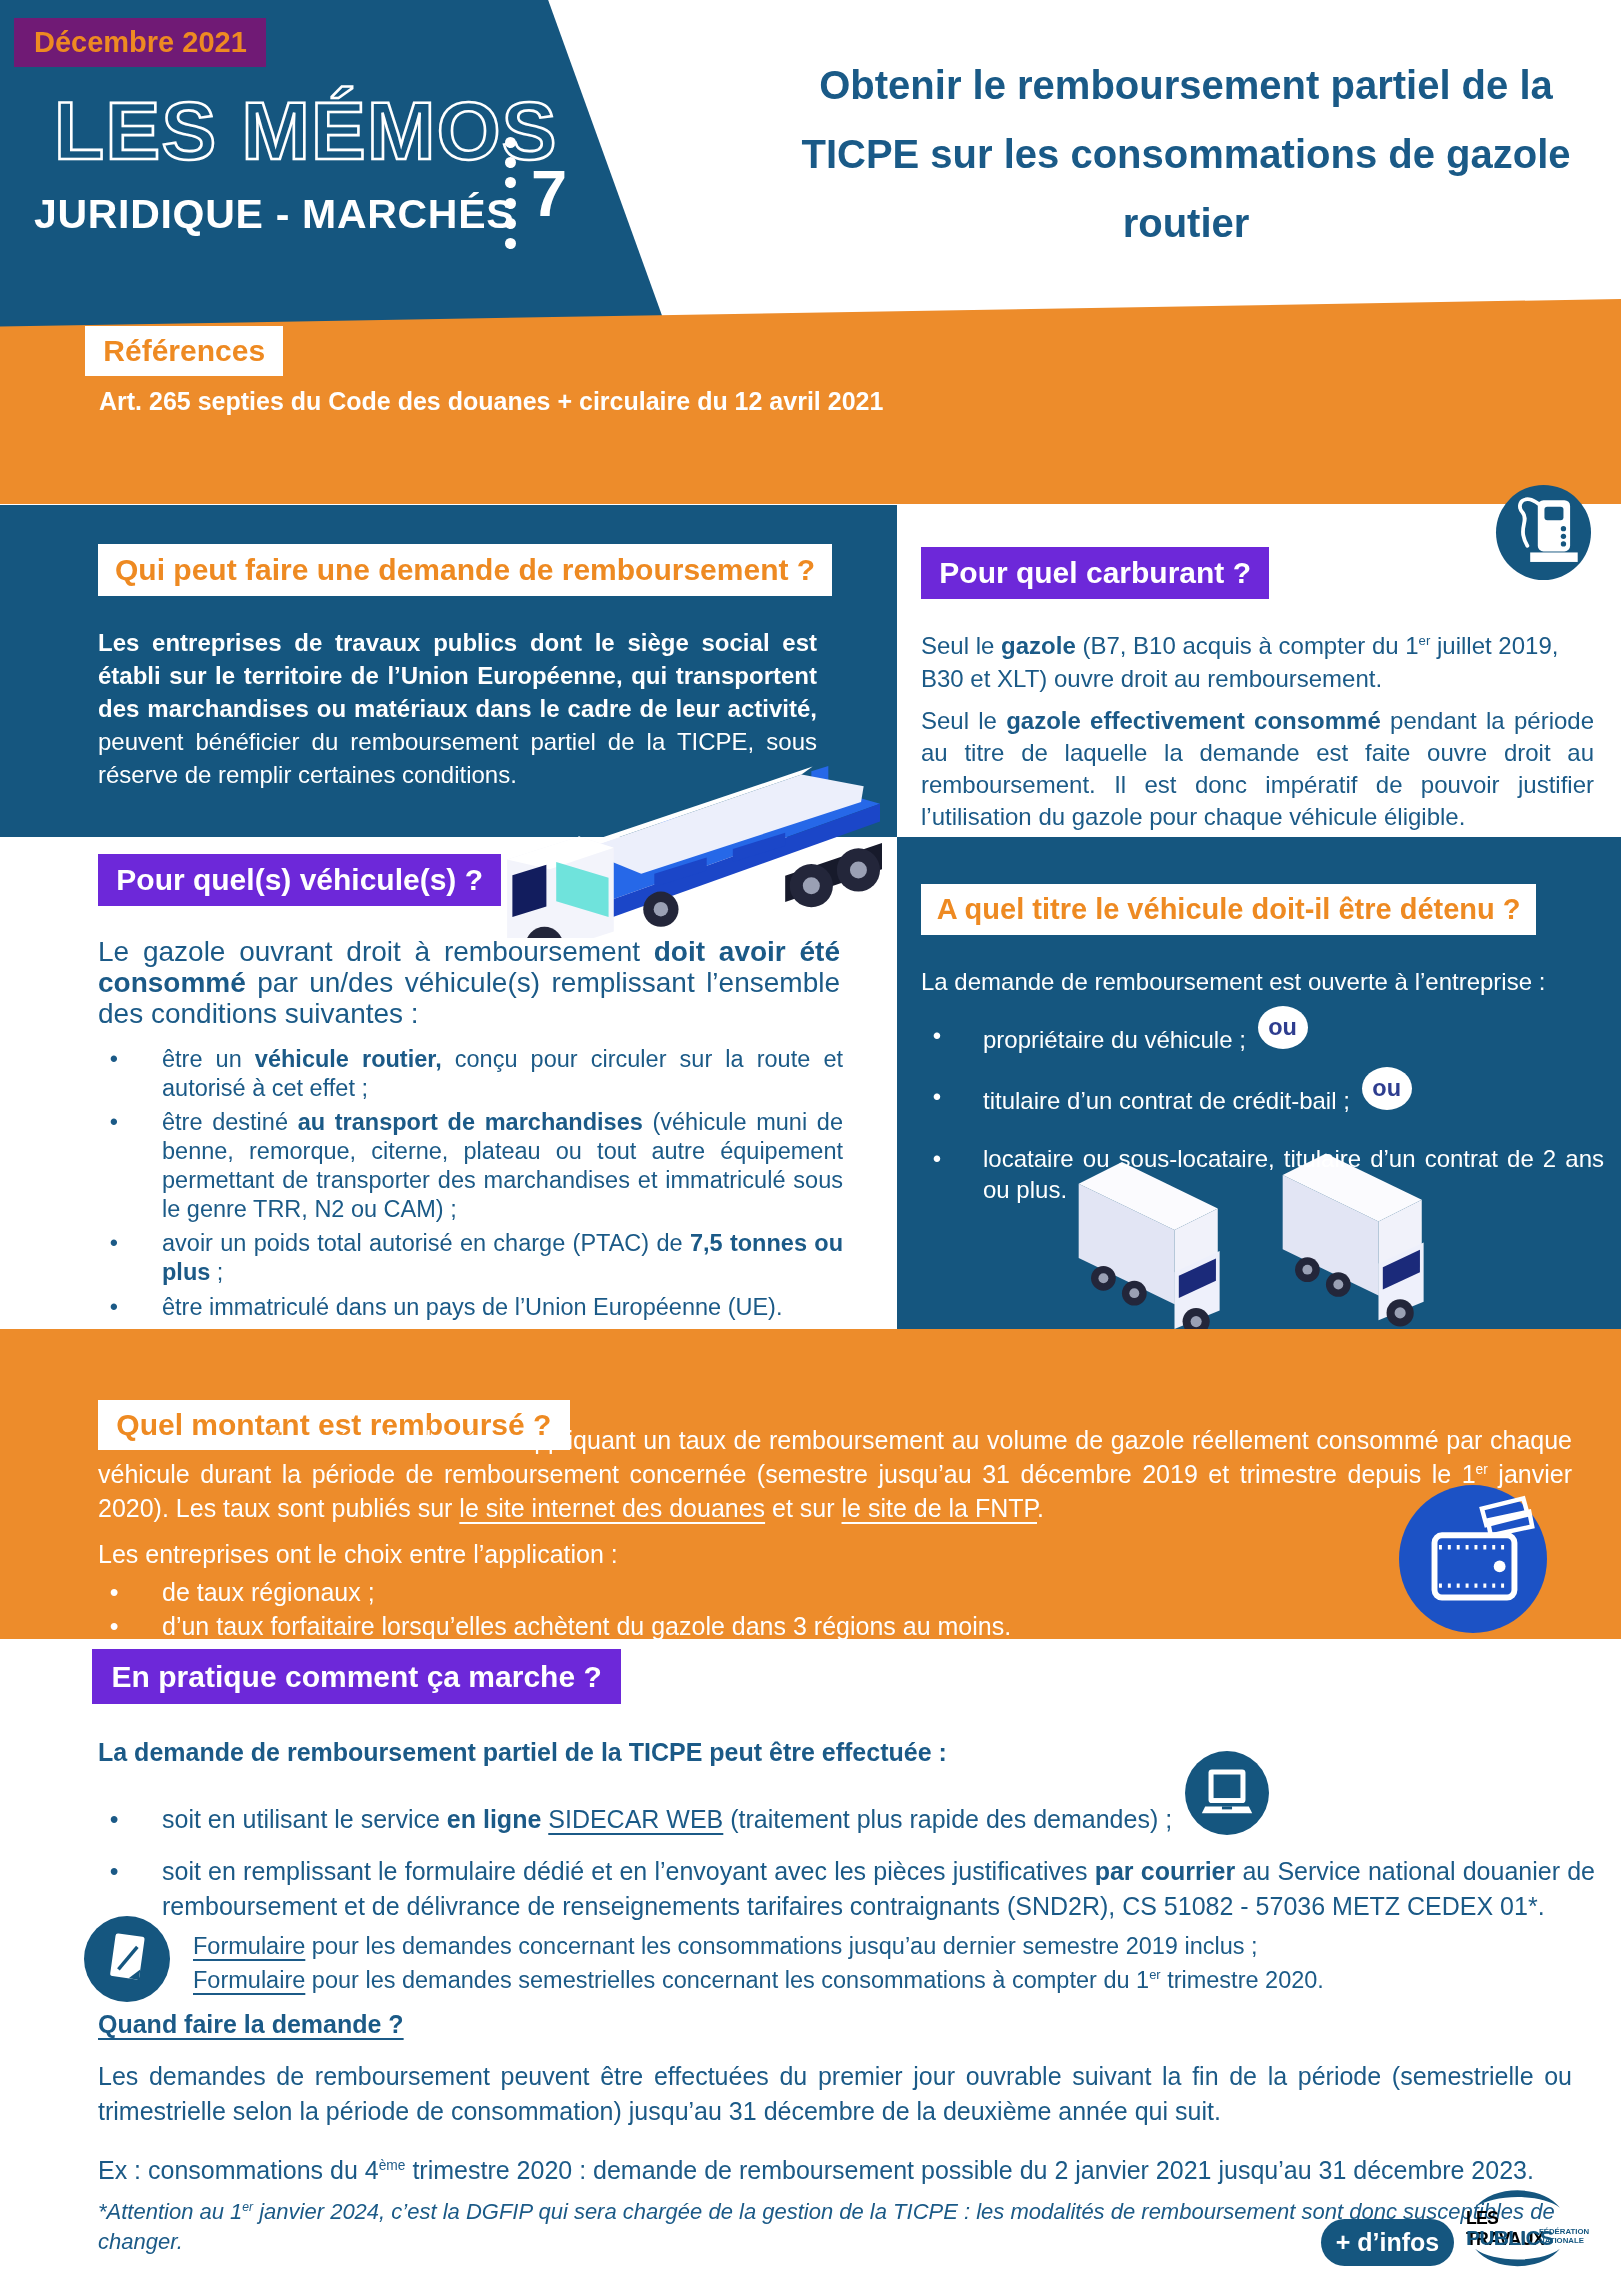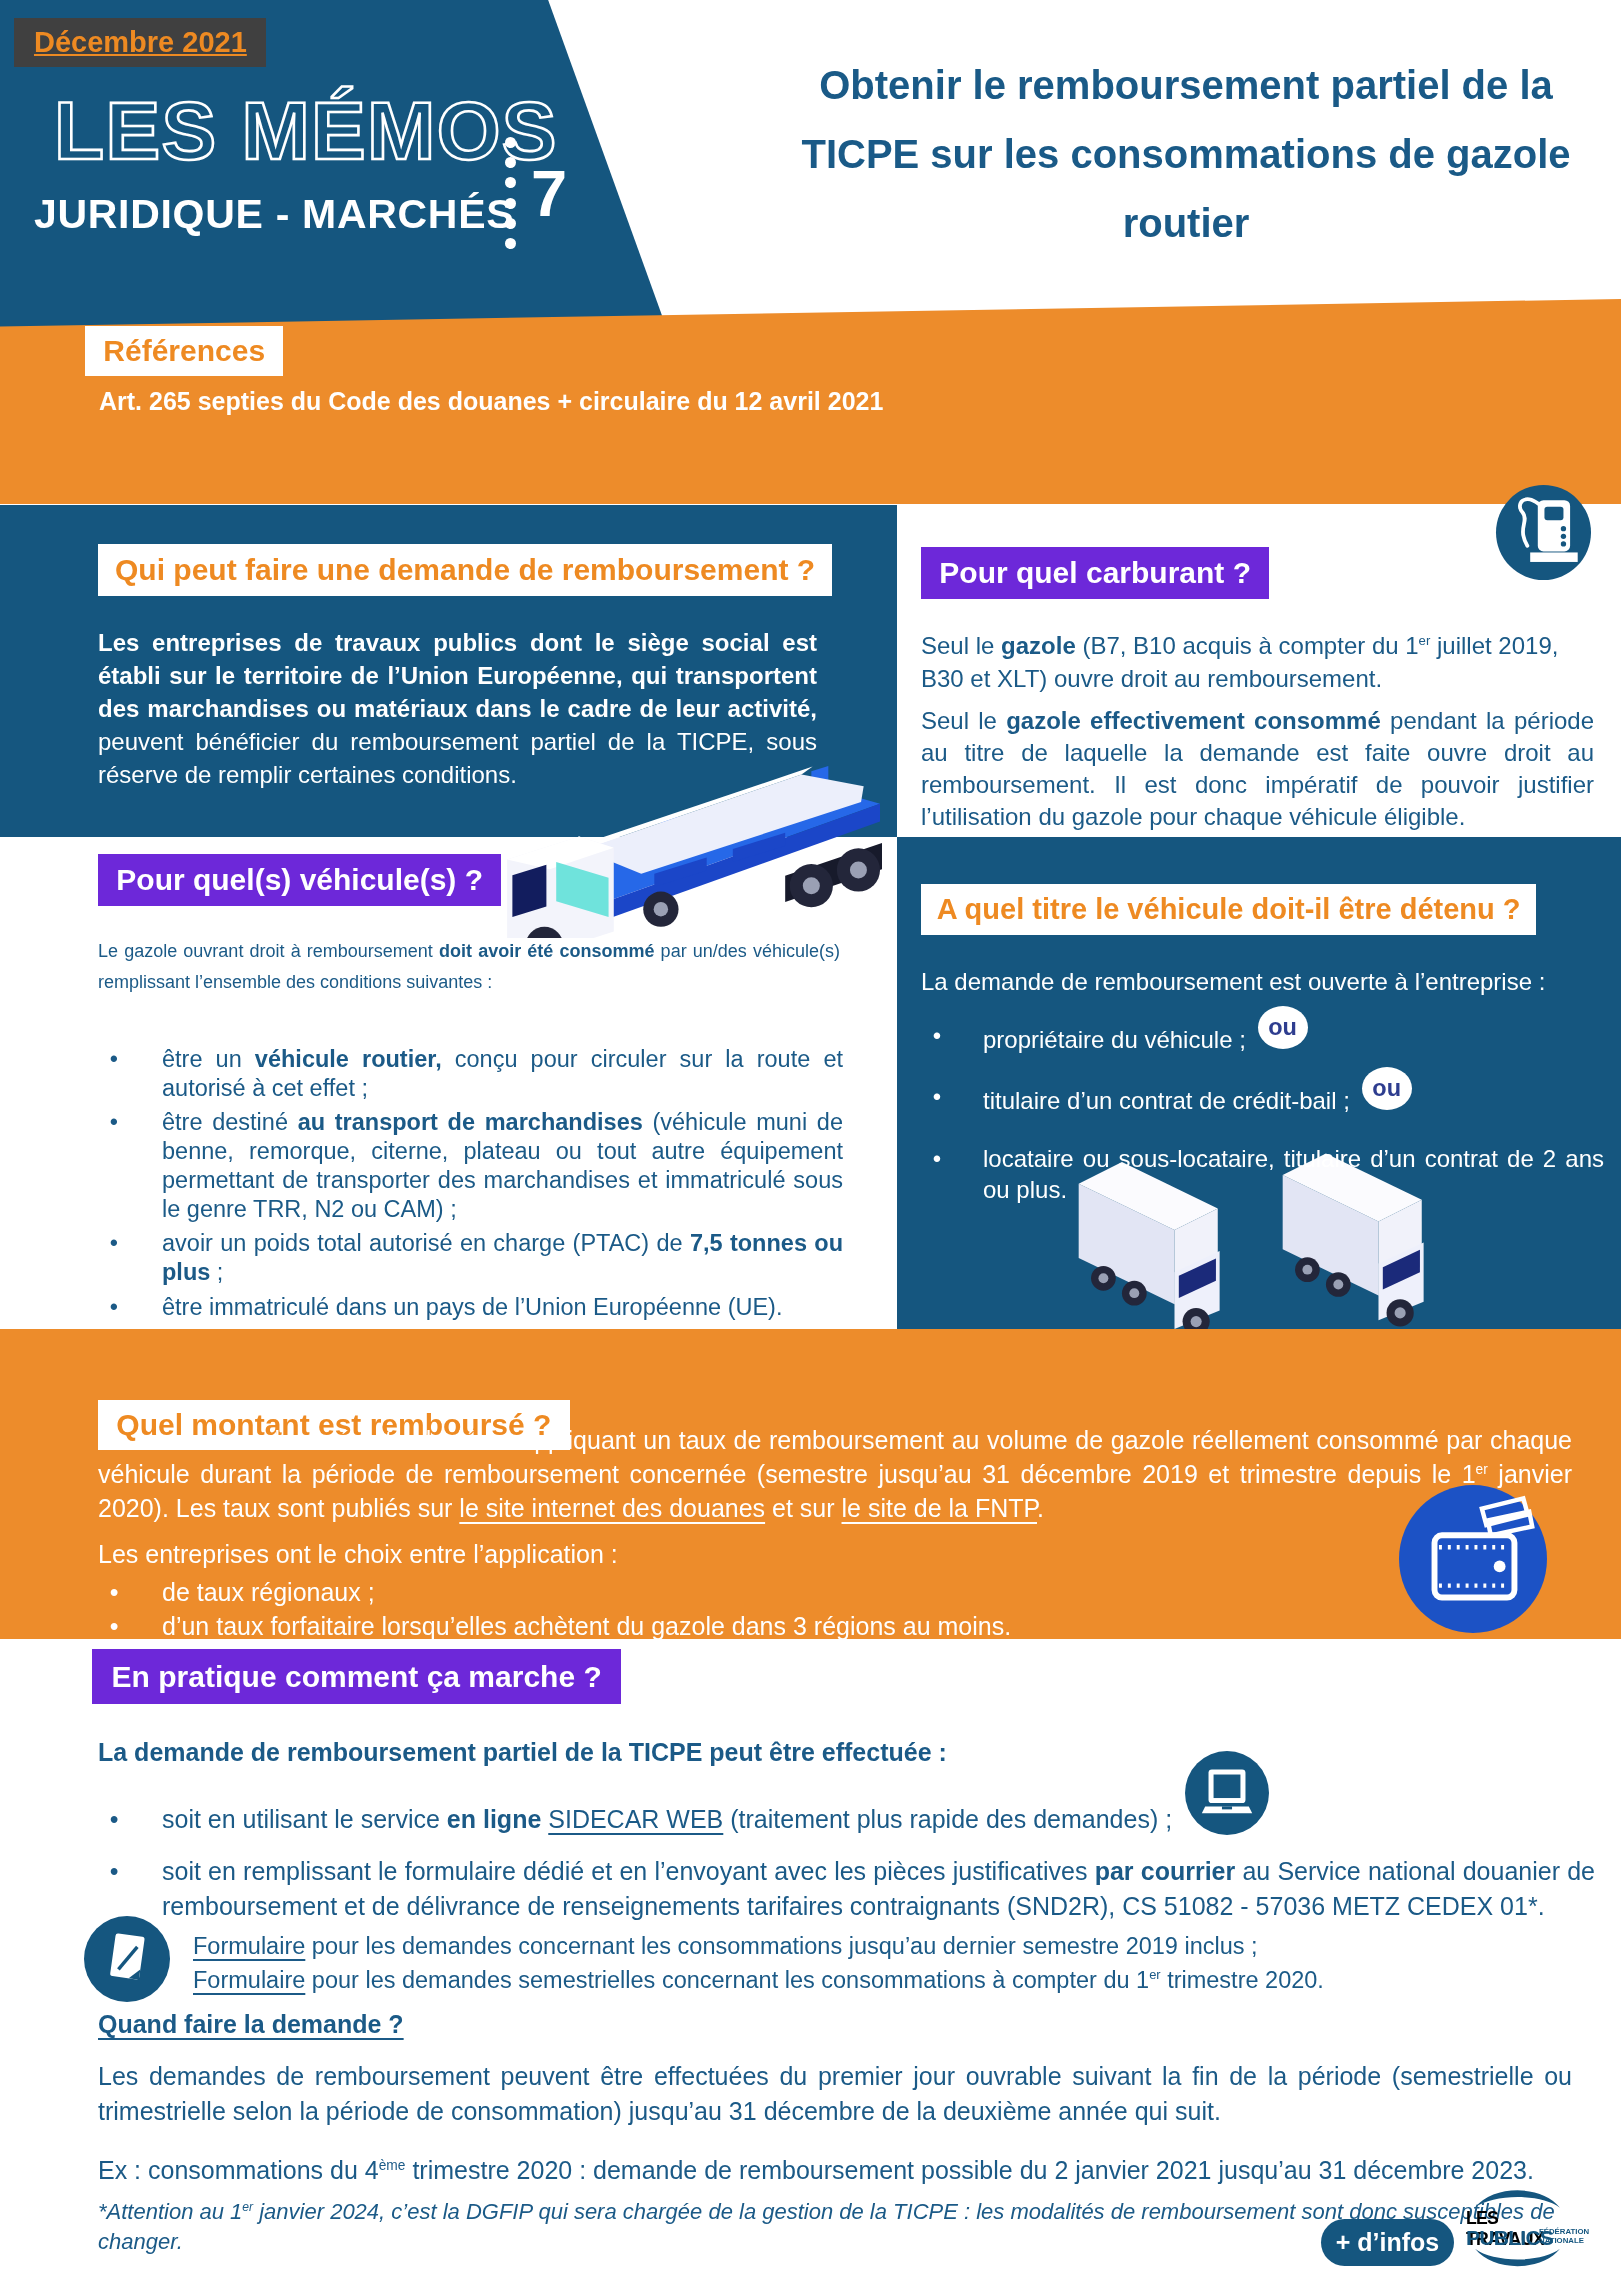--- a/index.html
+++ b/index.html
@@ -6,22 +6,22 @@
   #page { position:relative; width:1621px; height:2273px; background:#ffffff;
           font-family:"Liberation Sans", sans-serif; overflow:hidden; }
   .abs { position:absolute; }
   .b { font-weight:700; }
   .u { text-decoration:underline; text-underline-offset:4.6px; text-decoration-thickness:2px; }
   sup { font-size:0.55em; line-height:0; }
 
   
   #hdr-blue { left:0; top:0; width:662px; height:330px; background:#15567f;
               clip-path:polygon(0 0, 82.8% 0, 100% 95.6%, 100% 100%, 0 100%); }
-  #date-badge { left:14.4px; top:18.3px; background:#404040; padding:7.8px 19.6px;
-                color:#ee8a22; font-size:29px; font-weight:700;text-decoration:underline; }
+  #date-badge { left:14.4px; top:18.3px; background:#701a75; padding:7.8px 19.6px;
+                color:#ee8a22; font-size:29px; font-weight:700; }
   #brand1 { left:54px; top:84px; font-size:82px; font-weight:700; letter-spacing:1.3px;
             color:#15567f; -webkit-text-stroke:2.6px #ffffff; }
   #brand2 { left:34px; top:191px; font-size:41px; font-weight:700; color:#ffffff; letter-spacing:0.7px; }
   #hdots { left:505px; top:137px; display:flex; flex-direction:column; gap:9.2px; }
   #hdots span { width:11px; height:11px; border-radius:50%; background:#ffffff; }
   #issue-no { left:531px; top:156px; font-size:65px; font-weight:700; color:#ffffff; }
   #main-title { left:771px; top:51px; width:830px; text-align:center;
                 font-size:40px; font-weight:700; color:#1a5a87; line-height:69px; }
 
   
@@ -174,21 +174,21 @@
     <polygon points="170,234 250,258 250,318 170,294" fill="#6fe3dc"></polygon>
     <circle cx="152" cy="362" r="29" fill="#23263a"></circle>
       <circle cx="152" cy="362" r="11" fill="#9aa0b4"></circle>
     <circle cx="330" cy="306" r="27" fill="#23263a"></circle>
       <circle cx="330" cy="306" r="11" fill="#9aa0b4"></circle>
   </svg>
 
   <div class="abs" style="left:98px; top:854px;">
     <span class="navy-badge">Pour quel(s) véhicule(s) ?</span>
   </div>
-  <div class="abs body-blue just" style="left:98px; top:936px; width:742px; font-size:18px; line-height:31px;">
+  <div class="abs body-blue just" style="left:98px; top:936px; width:742px; font-size:28px; line-height:31px;">
     <span>Le gazole ouvrant droit à remboursement </span><span class="b">doit avoir été consommé</span><span> par un/des véhicule(s) remplissant l’ensemble des conditions suivantes :</span>
   </div>
   <ul class="abs plain body-blue just" style="left:98px; top:1045px; width:745px; font-size:23.5px; line-height:29px;">
     <li style="margin-bottom:5.2px;"><span class="dot">•</span>
       <span>être un </span><span class="b">véhicule routier,</span><span> conçu pour circuler sur la route et autorisé à cet effet ;</span></li>
     <li style="margin-bottom:5.2px;"><span class="dot">•</span>
       <span>être destiné </span><span class="b">au transport de marchandises</span><span> (véhicule muni de benne, remorque, citerne, plateau ou tout autre équipement permettant de transporter des marchandises et immatriculé sous le genre TRR, N2 ou CAM) ;</span></li>
     <li style="margin-bottom:5.2px;"><span class="dot">•</span>
       <span>avoir un poids total autorisé en charge (PTAC) de </span><span class="b">7,5 tonnes ou plus</span><span> ;</span></li>
     <li><span class="dot">•</span>

